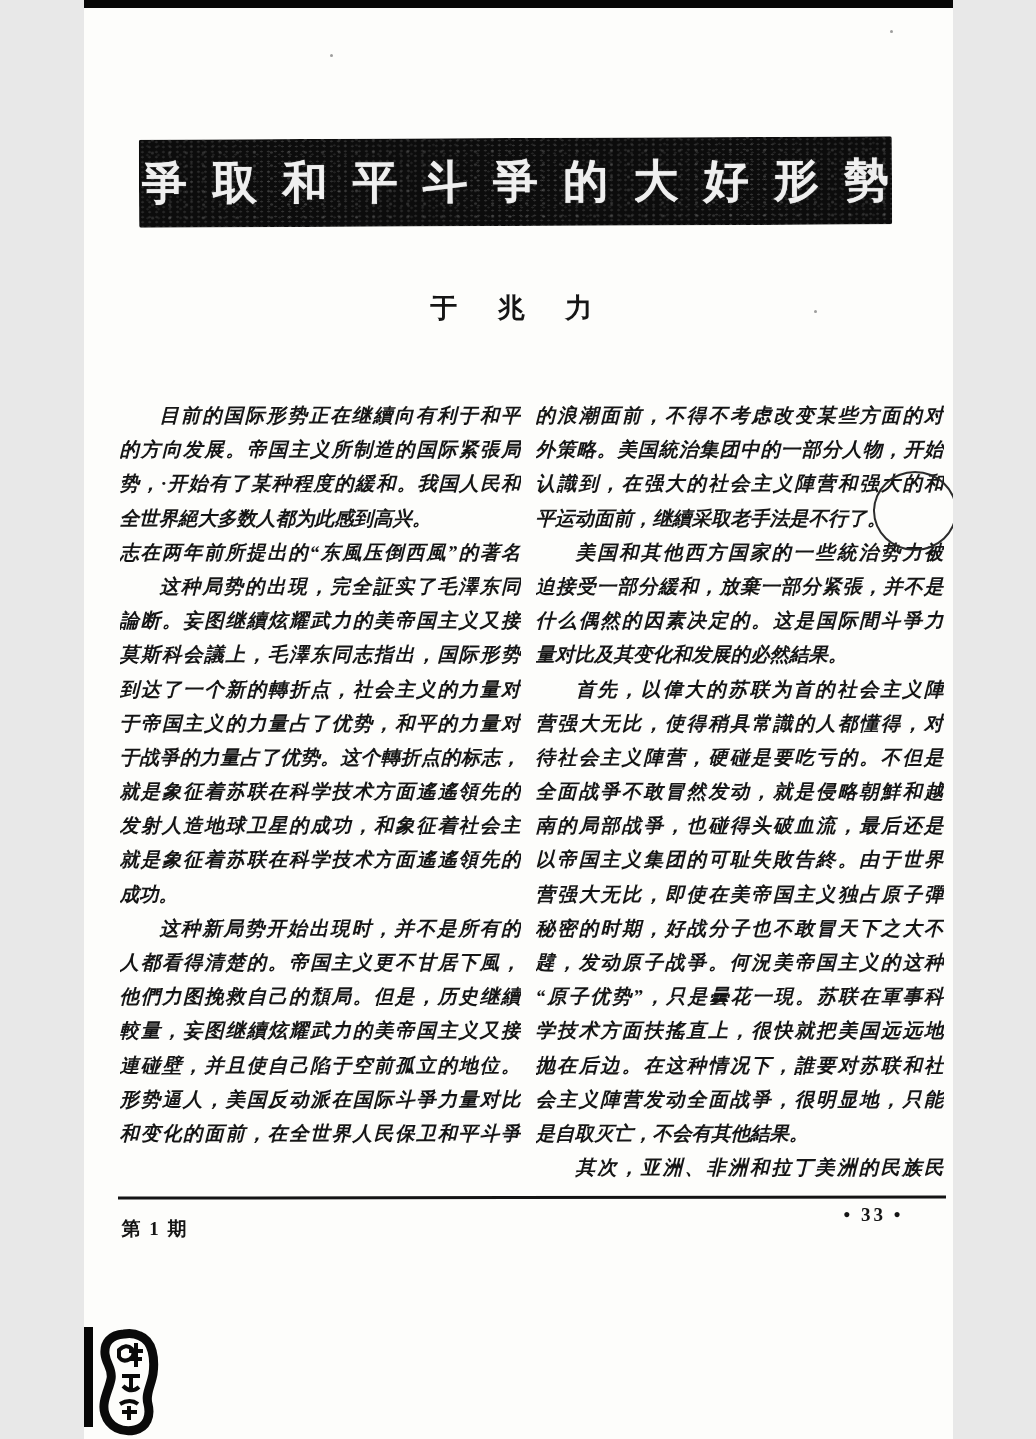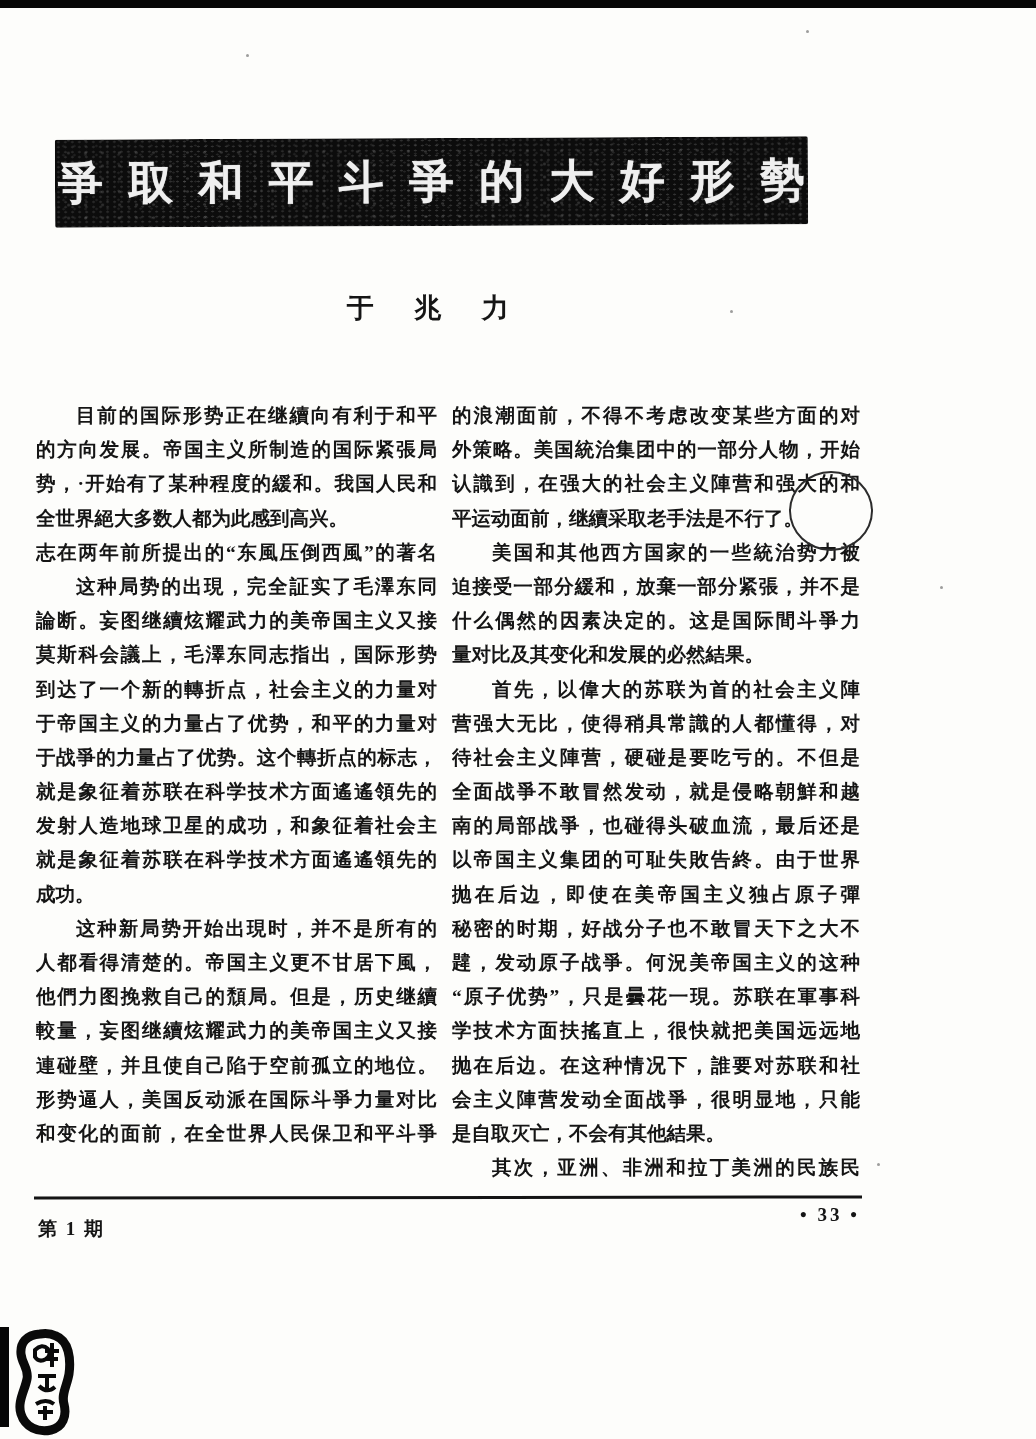--- a/index.html
+++ b/index.html
@@ -1,17 +1,17 @@
 <!DOCTYPE html>
 <html><head>
 <meta charset="utf-8">
 <style>
   html,body{margin:0;padding:0;background:#e8e8e8;}
   .page{
-    position:relative;width:1036px;height:1439px;margin:0 auto;
+    position:relative;width:869px;height:1439px;margin:0 auto;
     background:#fdfdfb;overflow:hidden;
     font-family:"Liberation Serif","DejaVu Serif",serif;color:#151515;
   }
   .top-strip{position:absolute;left:0;top:0;width:1036px;height:8px;background:#070707;}
 
   .banner{
     position:absolute;left:55px;top:138px;width:753px;height:88px;
     background-color:#0c0c0c;border-radius:2px;transform:rotate(-0.25deg);
     background-image:
       radial-gradient(rgba(255,255,255,.16) 1px, transparent 1.7px),
@@ -23,38 +23,38 @@
   }
   .banner-title{
     font-size:45px;font-weight:bold;color:#efefef;
     letter-spacing:.56em;margin-right:-.56em;white-space:nowrap;
     text-shadow:0 0 1px #cfcfcf;
   }
   .author{
     position:absolute;left:36px;top:290px;width:824px;text-align:center;
     font-size:27px;font-weight:600;letter-spacing:1.5em;margin-right:-1.5em;
   }
-  .col{position:absolute;top:399px;font-size:19.5px;font-weight:600;}
+  .col{position:absolute;top:399px;font-size:19.5px;font-weight:600;font-style:italic;}
   .col-left{left:36px;width:401px;}
   .col-right{left:452px;width:408px;}
   .tline{
     height:34.2px;line-height:34.2px;overflow:hidden;
     text-align:justify;text-align-last:justify;
   }
   .tline.indent{text-indent:40px;}
   .tline.end{text-align-last:left;}
 
   .pen-circle{
     position:absolute;left:789px;top:471px;width:80px;height:76px;
     border:2px solid #2c2c2c;border-radius:50%;background:transparent;
   }
 
   .rule{position:absolute;left:34px;top:1196px;width:828px;height:3px;background:#141414;transform:rotate(-0.08deg);}
   .footer-issue{position:absolute;left:38px;top:1203px;font-size:19px;font-weight:bold;letter-spacing:2px;margin-top:13px;}
-  .footer-page{position:absolute;left:800px;top:1204px;font-size:19px;font-weight:bold;letter-spacing:3px;}
+  .footer-page{position:absolute;left:760px;top:1204px;font-size:19px;font-weight:bold;letter-spacing:3px;}
 
   .edge-bar{position:absolute;left:0;top:1327px;width:9px;height:100px;background:#060606;}
   .seal{position:absolute;left:8px;top:1328px;width:100px;height:108px;}
 
   .speck{position:absolute;width:3px;height:3px;border-radius:50%;background:rgba(40,40,40,.45);}
 </style>
 </head>
 <body>
 
 <div class="page">
@@ -99,21 +99,21 @@
       <div class="tline indent">美国和其他西方国家的一些統治势力被</div>
       <div class="tline">迫接受一部分緩和，放棄一部分紧張，并不是</div>
       <div class="tline">什么偶然的因素决定的。这是国际間斗爭力</div>
       <div class="tline end">量对比及其变化和发展的必然結果。</div>
       <div class="tline indent">首先，以偉大的苏联为首的社会主义陣</div>
       <div class="tline">营强大无比，使得稍具常識的人都懂得，对</div>
       <div class="tline">待社会主义陣营，硬碰是要吃亏的。不但是</div>
       <div class="tline">全面战爭不敢冒然发动，就是侵略朝鮮和越</div>
       <div class="tline">南的局部战爭，也碰得头破血流，最后还是</div>
       <div class="tline">以帝国主义集团的可耻失敗告終。由于世界</div>
-      <div class="tline">抛在后边，即使在美帝国主义独占原子彈</div>
+      <div class="tline">营强大无比，即使在美帝国主义独占原子彈</div>
       <div class="tline">秘密的时期，好战分子也不敢冒天下之大不</div>
       <div class="tline">韙，发动原子战爭。何況美帝国主义的这种</div>
       <div class="tline">“原子优势”，只是曇花一現。苏联在軍事科</div>
       <div class="tline">学技术方面扶搖直上，很快就把美国远远地</div>
       <div class="tline">抛在后边。在这种情况下，誰要对苏联和社</div>
       <div class="tline">会主义陣营发动全面战爭，很明显地，只能</div>
       <div class="tline end">是自取灭亡，不会有其他結果。</div>
       <div class="tline indent">其次，亚洲、非洲和拉丁美洲的民族民</div>
     </div>
 

